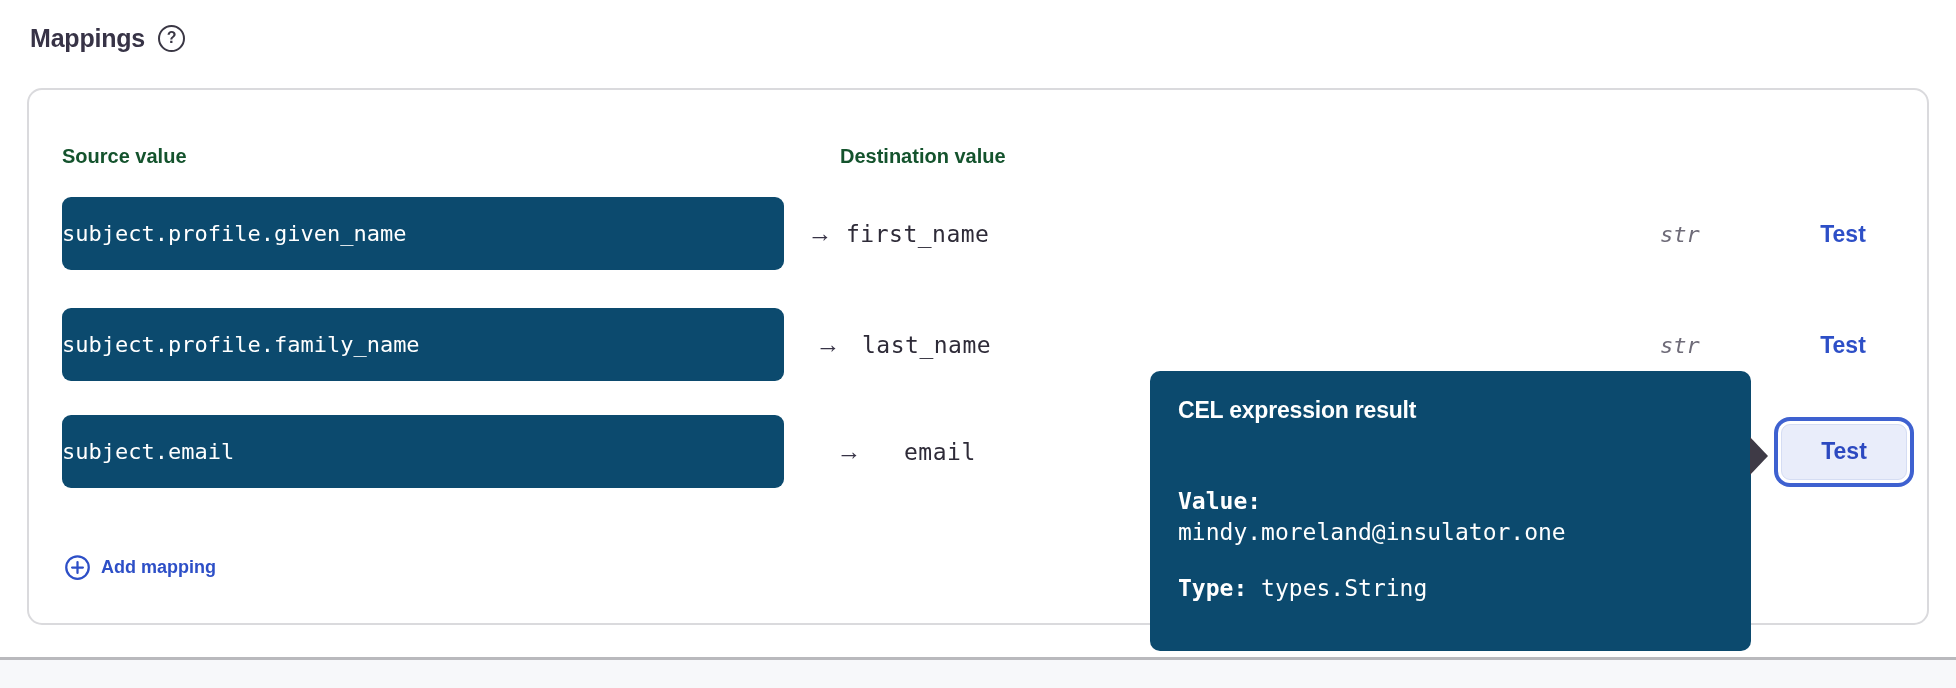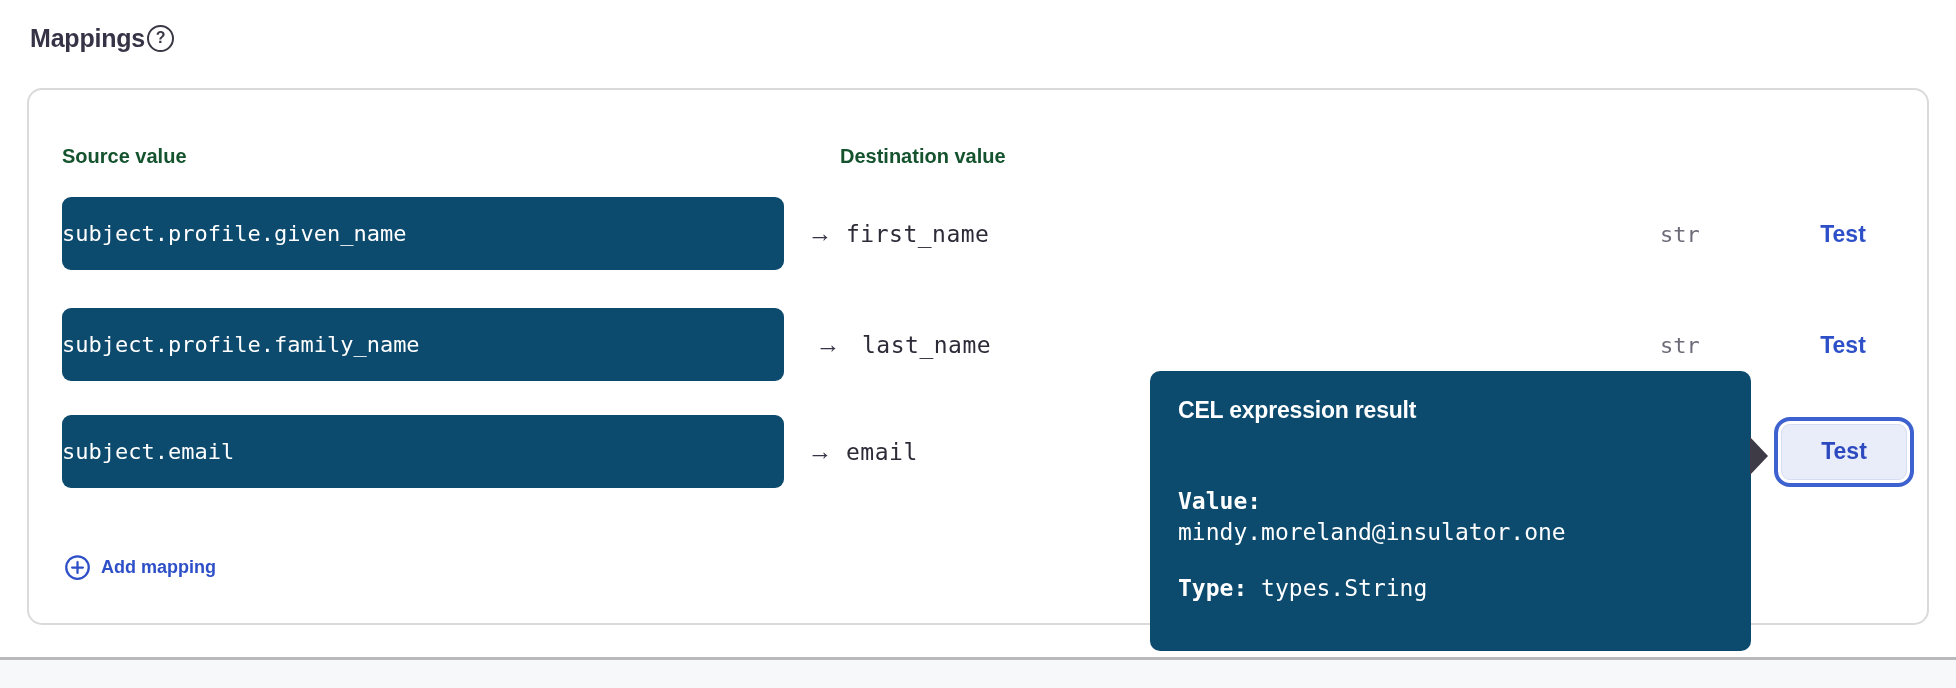--- a/index.html
+++ b/index.html
@@ -1,47 +1,47 @@
 <!DOCTYPE html>
 <html><head>
 <meta charset="utf-8">
 <style>
   * { margin:0; padding:0; box-sizing:border-box; }
   html,body { width:1956px; height:688px; background:#ffffff; overflow:hidden; }
   body { font-family:"Liberation Sans", sans-serif; position:relative; color:#373346; }
 
-  .page-title-row { position:absolute; left:30px; top:24px; display:flex; align-items:center; gap:2px; }
+  .page-title-row { position:absolute; left:30px; top:24px; display:flex; align-items:center; gap:13px; }
   .page-title { font-size:25px; font-weight:700; color:#373346; letter-spacing:-0.2px; }
   .help-icon { width:27px; height:27px; border:2.5px solid #3a3744; border-radius:50%;
     display:flex; align-items:center; justify-content:center;
     font-size:16px; font-weight:700; color:#3a3744; padding-bottom:1px; }
 
   .card { position:absolute; left:27px; top:88px; width:1902px; height:537px;
     border:2px solid #dadadd; border-radius:15px; background:#ffffff; }
 
   .col-headers { position:absolute; top:55px; left:33px; right:33px; height:28px; }
   .col-header { font-size:20px; font-weight:700; color:#14532d; position:absolute; top:0; }
   .col-header.source { left:0; }
   .col-header.dest { left:778px; }
 
   .map-row { position:absolute; left:33px; width:1836px; height:73px;
     display:flex; align-items:center; }
-  .row-0 { top:107px; } .row-1 { top:218px;gap:8px; } .row-2 { top:325px; }
+  .row-0 { top:107px; } .row-1 { top:218px;gap:8px; } .row-2 { top:325px;gap:29px; }
 
   .src-input { width:722px; height:73px; background:#0c4a6e; border-radius:9px;
     color:#ffffff; font-family:"DejaVu Sans Mono", monospace; font-size:22px;
     display:flex; align-items:center; flex:none; }
 
   .row-arrow { margin-left:23px; width:26px; font-size:25px; color:#373346; flex:none; text-align:center; }
 
   .dest-label { margin-left:13px; font-family:"DejaVu Sans Mono", monospace;
     font-size:23px; font-weight:500; color:#2e2b38; letter-spacing:0.5px; }
 
   .type-badge { position:absolute; left:1598px; top:50%; transform:translateY(-50%);
-    font-family:"DejaVu Sans Mono", monospace; font-size:22px; color:#6e6b78; }
+    font-family:"DejaVu Sans Mono", monospace; font-size:22px; color:#6e6b78;font-style:italic; }
 
   .test-link { position:absolute; left:1706px; top:50%; transform:translateY(-50%);
     width:150px; text-align:center; font-size:23px; font-weight:700; color:#2d4fc7; cursor:pointer; }
 
   .test-button { position:absolute; left:1719px; top:50%; transform:translateY(-50%);
     width:126px; height:56px; background:#e9edfa; border:1px solid #d5ddf3; border-radius:9px;
     box-shadow: 0 0 0 3px #ffffff, 0 0 0 7px #3e61d0;
     display:flex; align-items:center; justify-content:center;
     font-family:"Liberation Sans", sans-serif;
     font-size:23px; font-weight:700; color:#2c49c0; cursor:pointer; z-index:20; }

